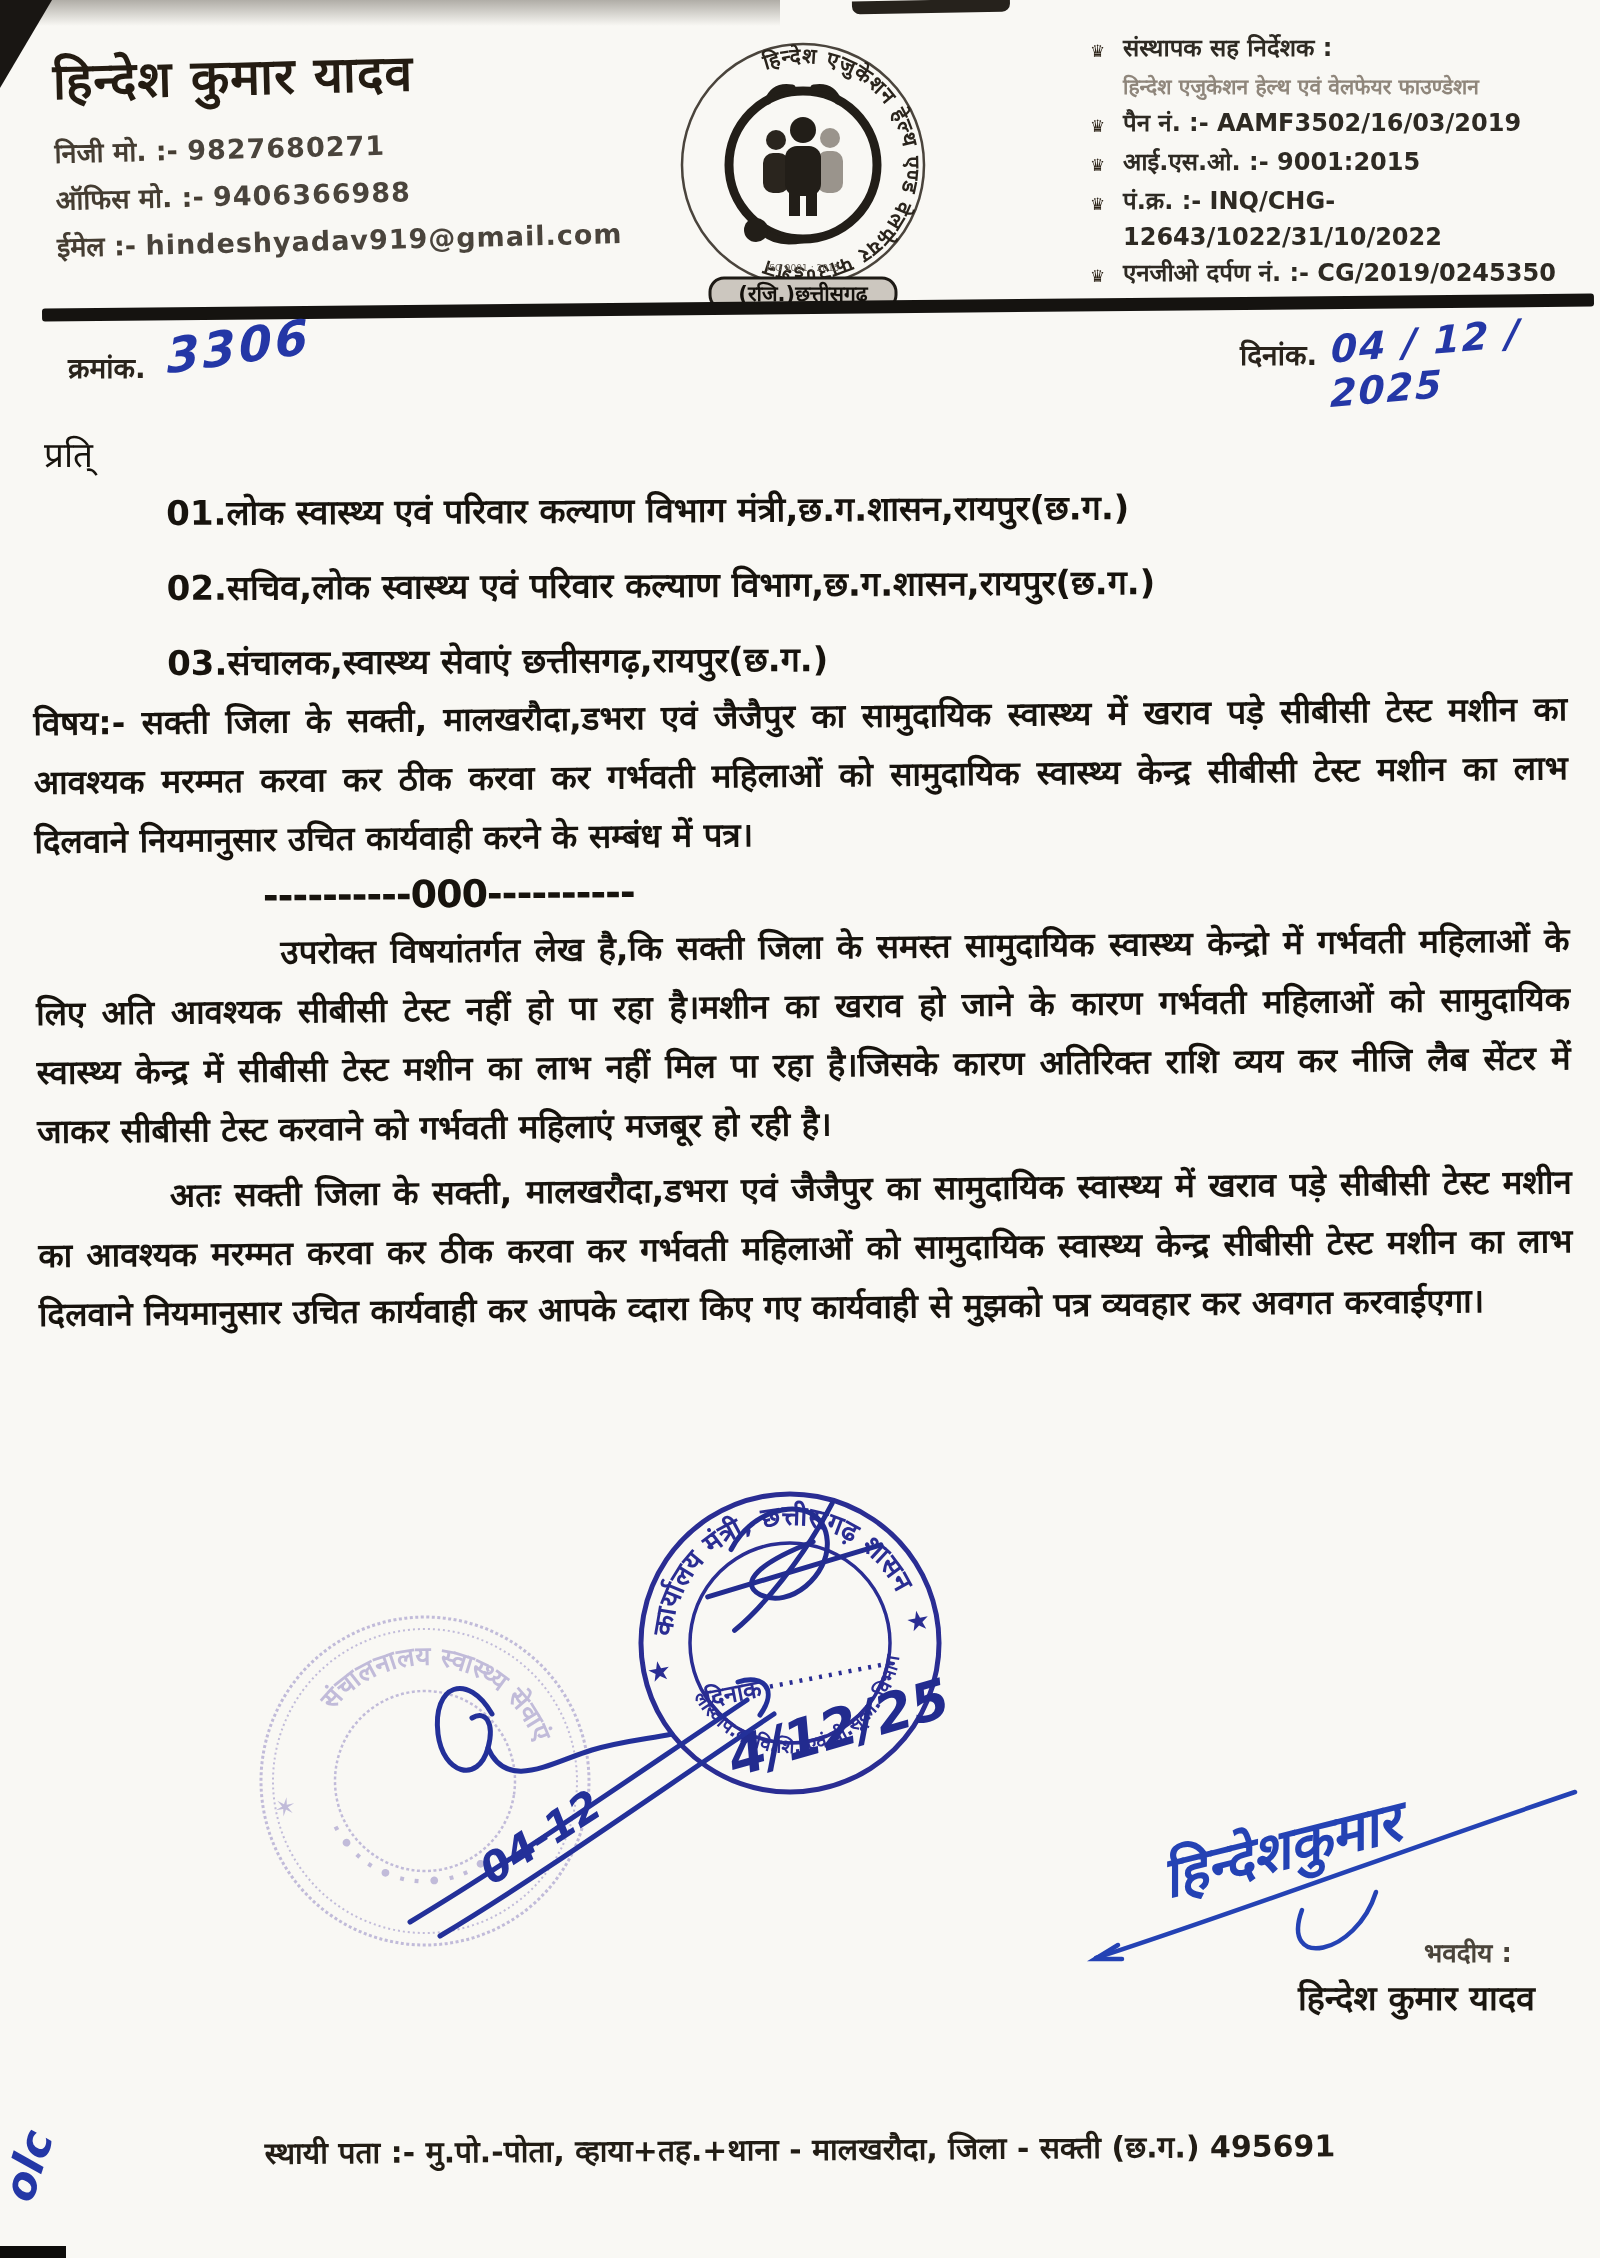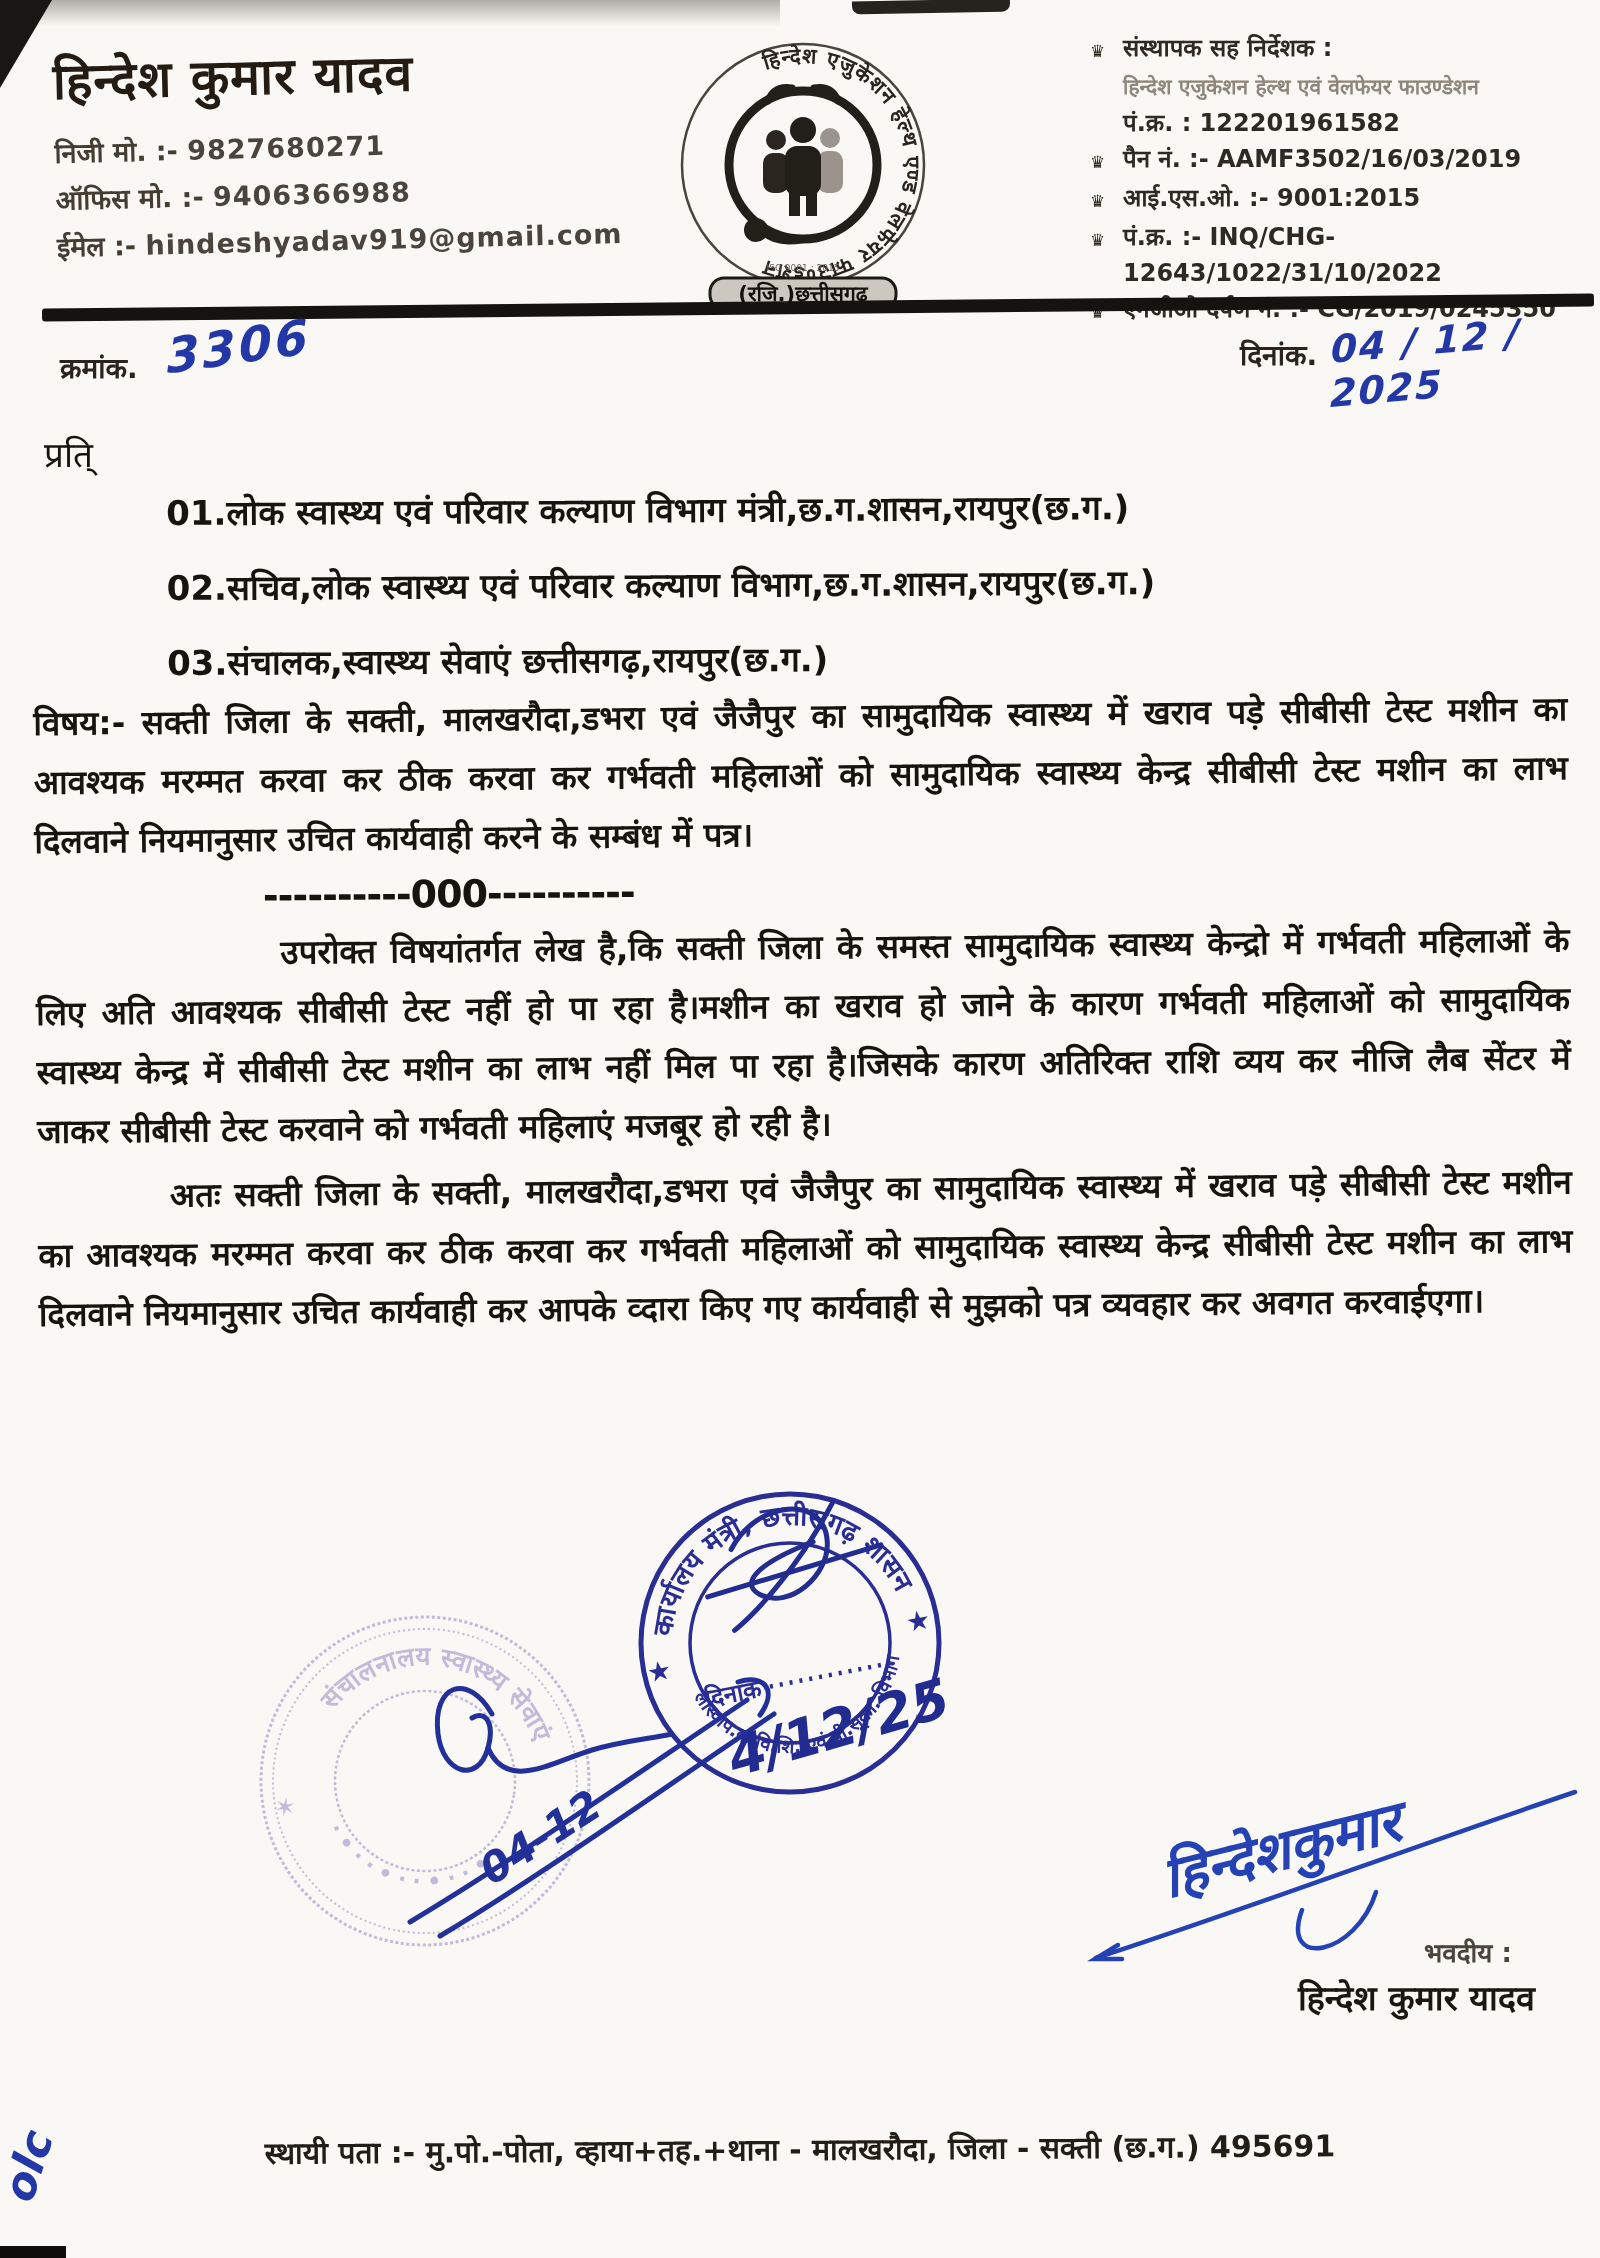--- a/index.html
+++ b/index.html
@@ -108,44 +108,41 @@
   </svg>
 
   <div class="abs lh-right">
     <div class="row">
         <span class="bullet">♛</span>
         <span>संस्थापक सह निर्देशक :</span>
       </div>
     <div class="row faint indent">
         <span>हिन्देश एजुकेशन हेल्थ एवं वेलफेयर फाउण्डेशन</span>
       </div>
-    <div class="row indent">
-        <span>पं.क्र. : 122201961582</span>
-      </div>
     <div class="row">
         <span class="bullet">♛</span>
         <span>पैन नं. :- AAMF3502/16/03/2019</span>
       </div>
     <div class="row">
         <span class="bullet">♛</span>
         <span>आई.एस.ओ. :- 9001:2015</span>
       </div>
     <div class="row">
         <span class="bullet">♛</span>
         <span>पं.क्र. :- INQ/CHG-12643/1022/31/10/2022</span>
       </div>
     <div class="row">
         <span class="bullet">♛</span>
         <span>एनजीओ दर्पण नं. :- CG/2019/0245350</span>
       </div>
   </div>
 
   <div class="abs band"></div>
 
-  <div class="abs ref-label" style="left:60px;top:348px;">क्रमांक.</div>
+  <div class="abs ref-label" style="left:68px;top:348px;">क्रमांक.</div>
   <div class="abs ink serial-val" style="left:166px;top:318px;">3306</div>
   <div class="abs ref-label" style="left:1240px;top:335px;">दिनांक.</div>
   <div class="abs ink date-val" style="left:1330px;top:316px;">04 / 12 / 2025</div>
 
   <div class="abs salutation">प्रति्</div>
   <div class="abs recipients">
     <div>01.लोक स्वास्थ्य एवं परिवार कल्याण विभाग मंत्री,छ.ग.शासन,रायपुर(छ.ग.)</div>
     <div>02.सचिव,लोक स्वास्थ्य एवं परिवार कल्याण विभाग,छ.ग.शासन,रायपुर(छ.ग.)</div>
     <div>03.संचालक,स्वास्थ्य सेवाएं छत्तीसगढ़,रायपुर(छ.ग.)</div>
   </div>

